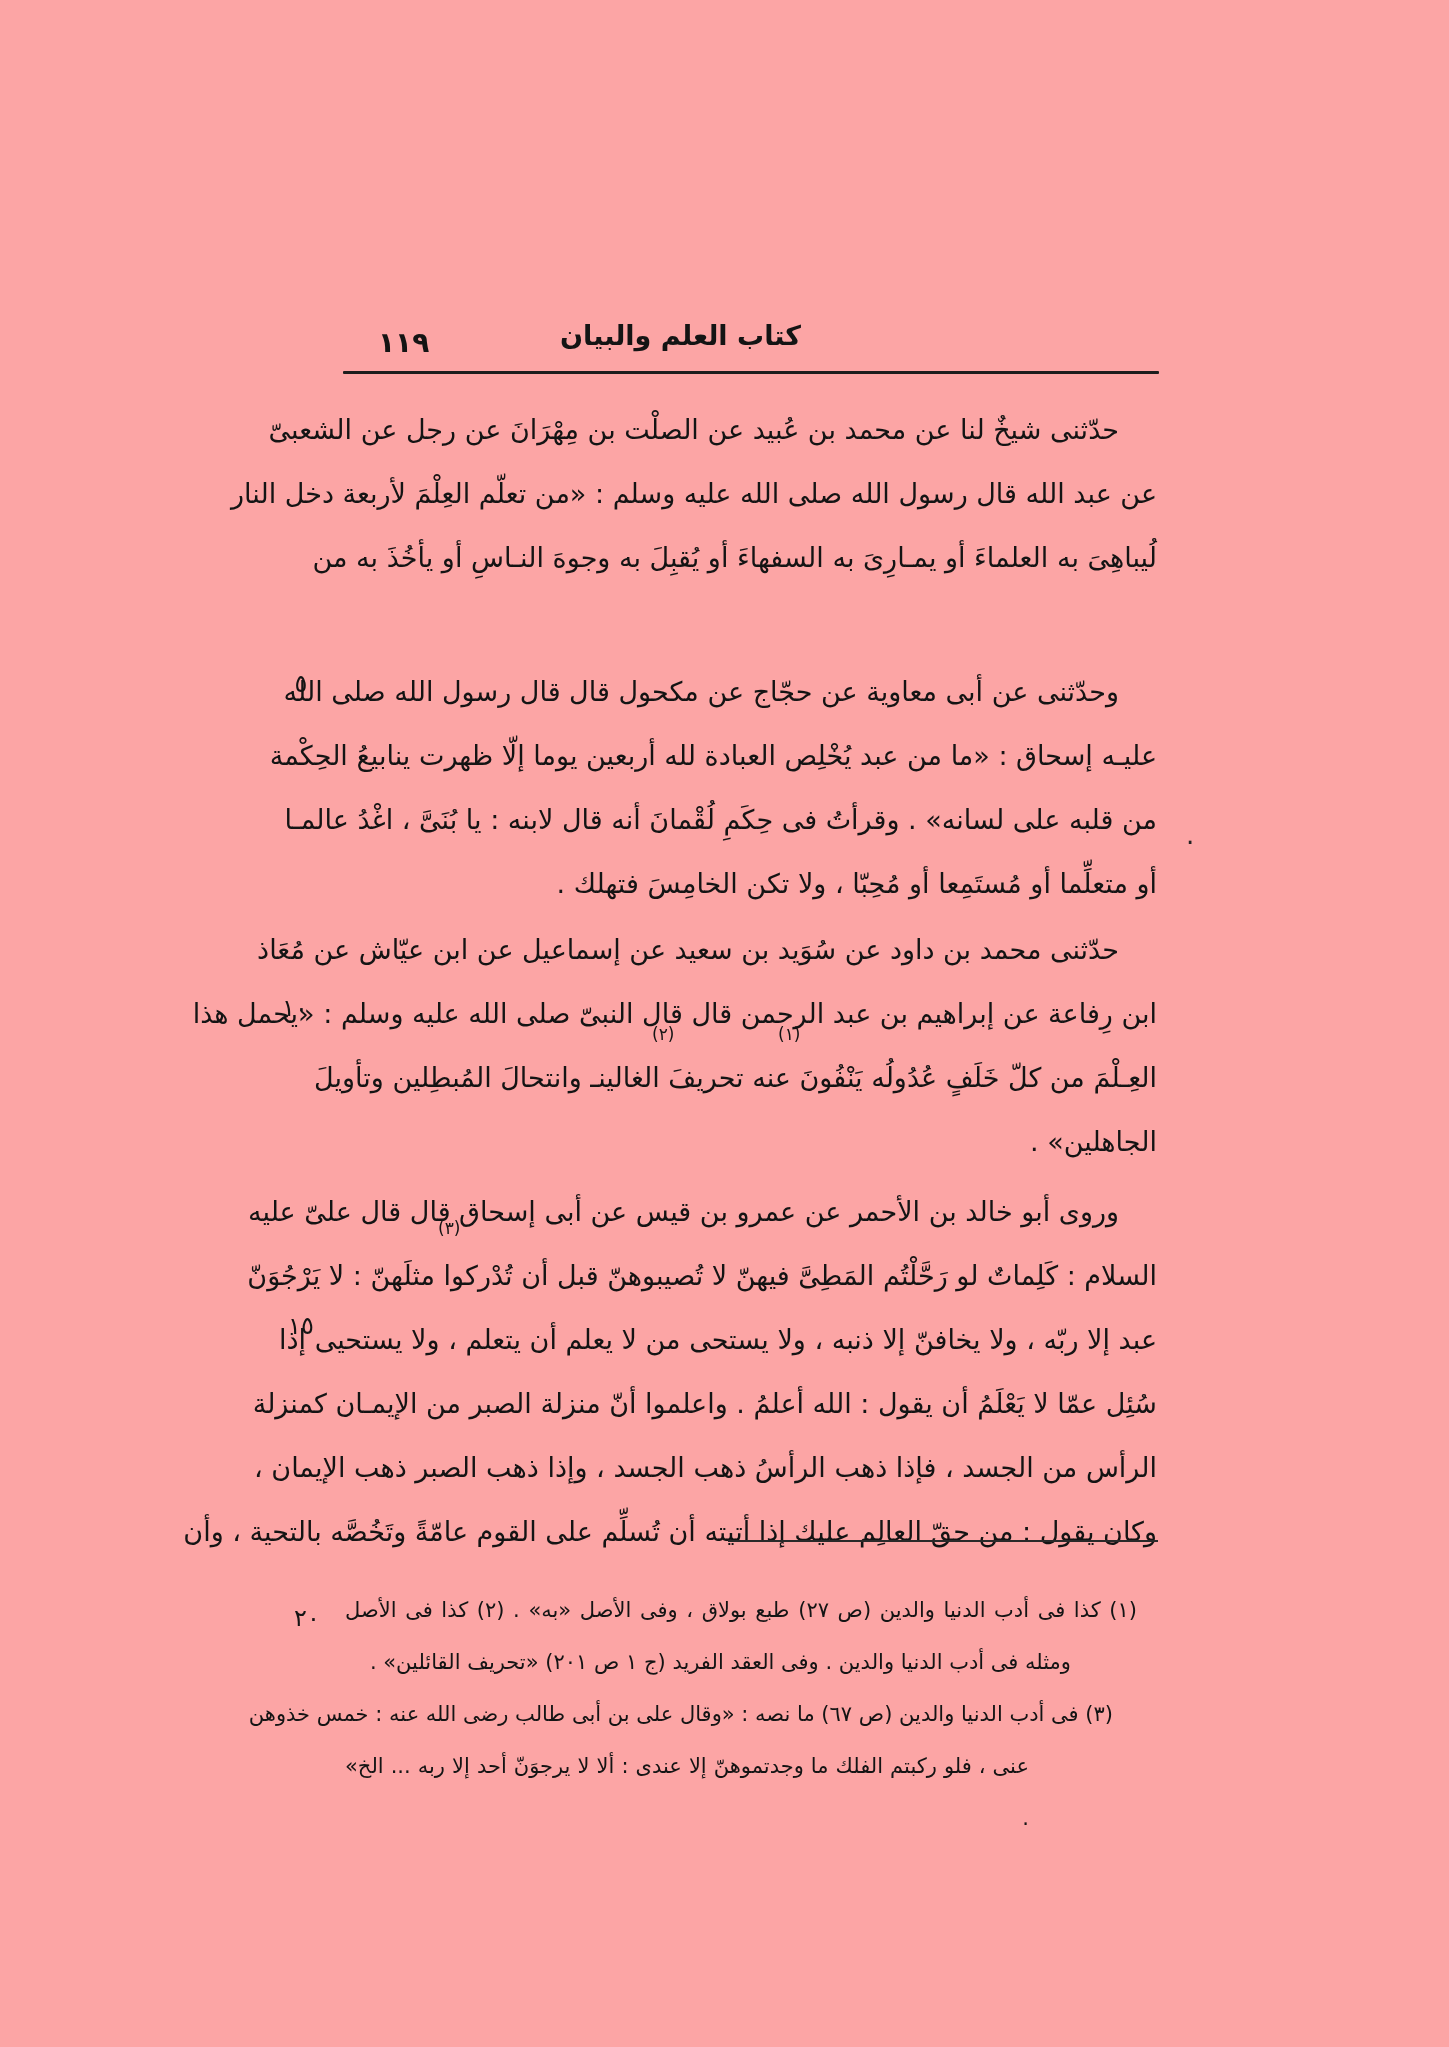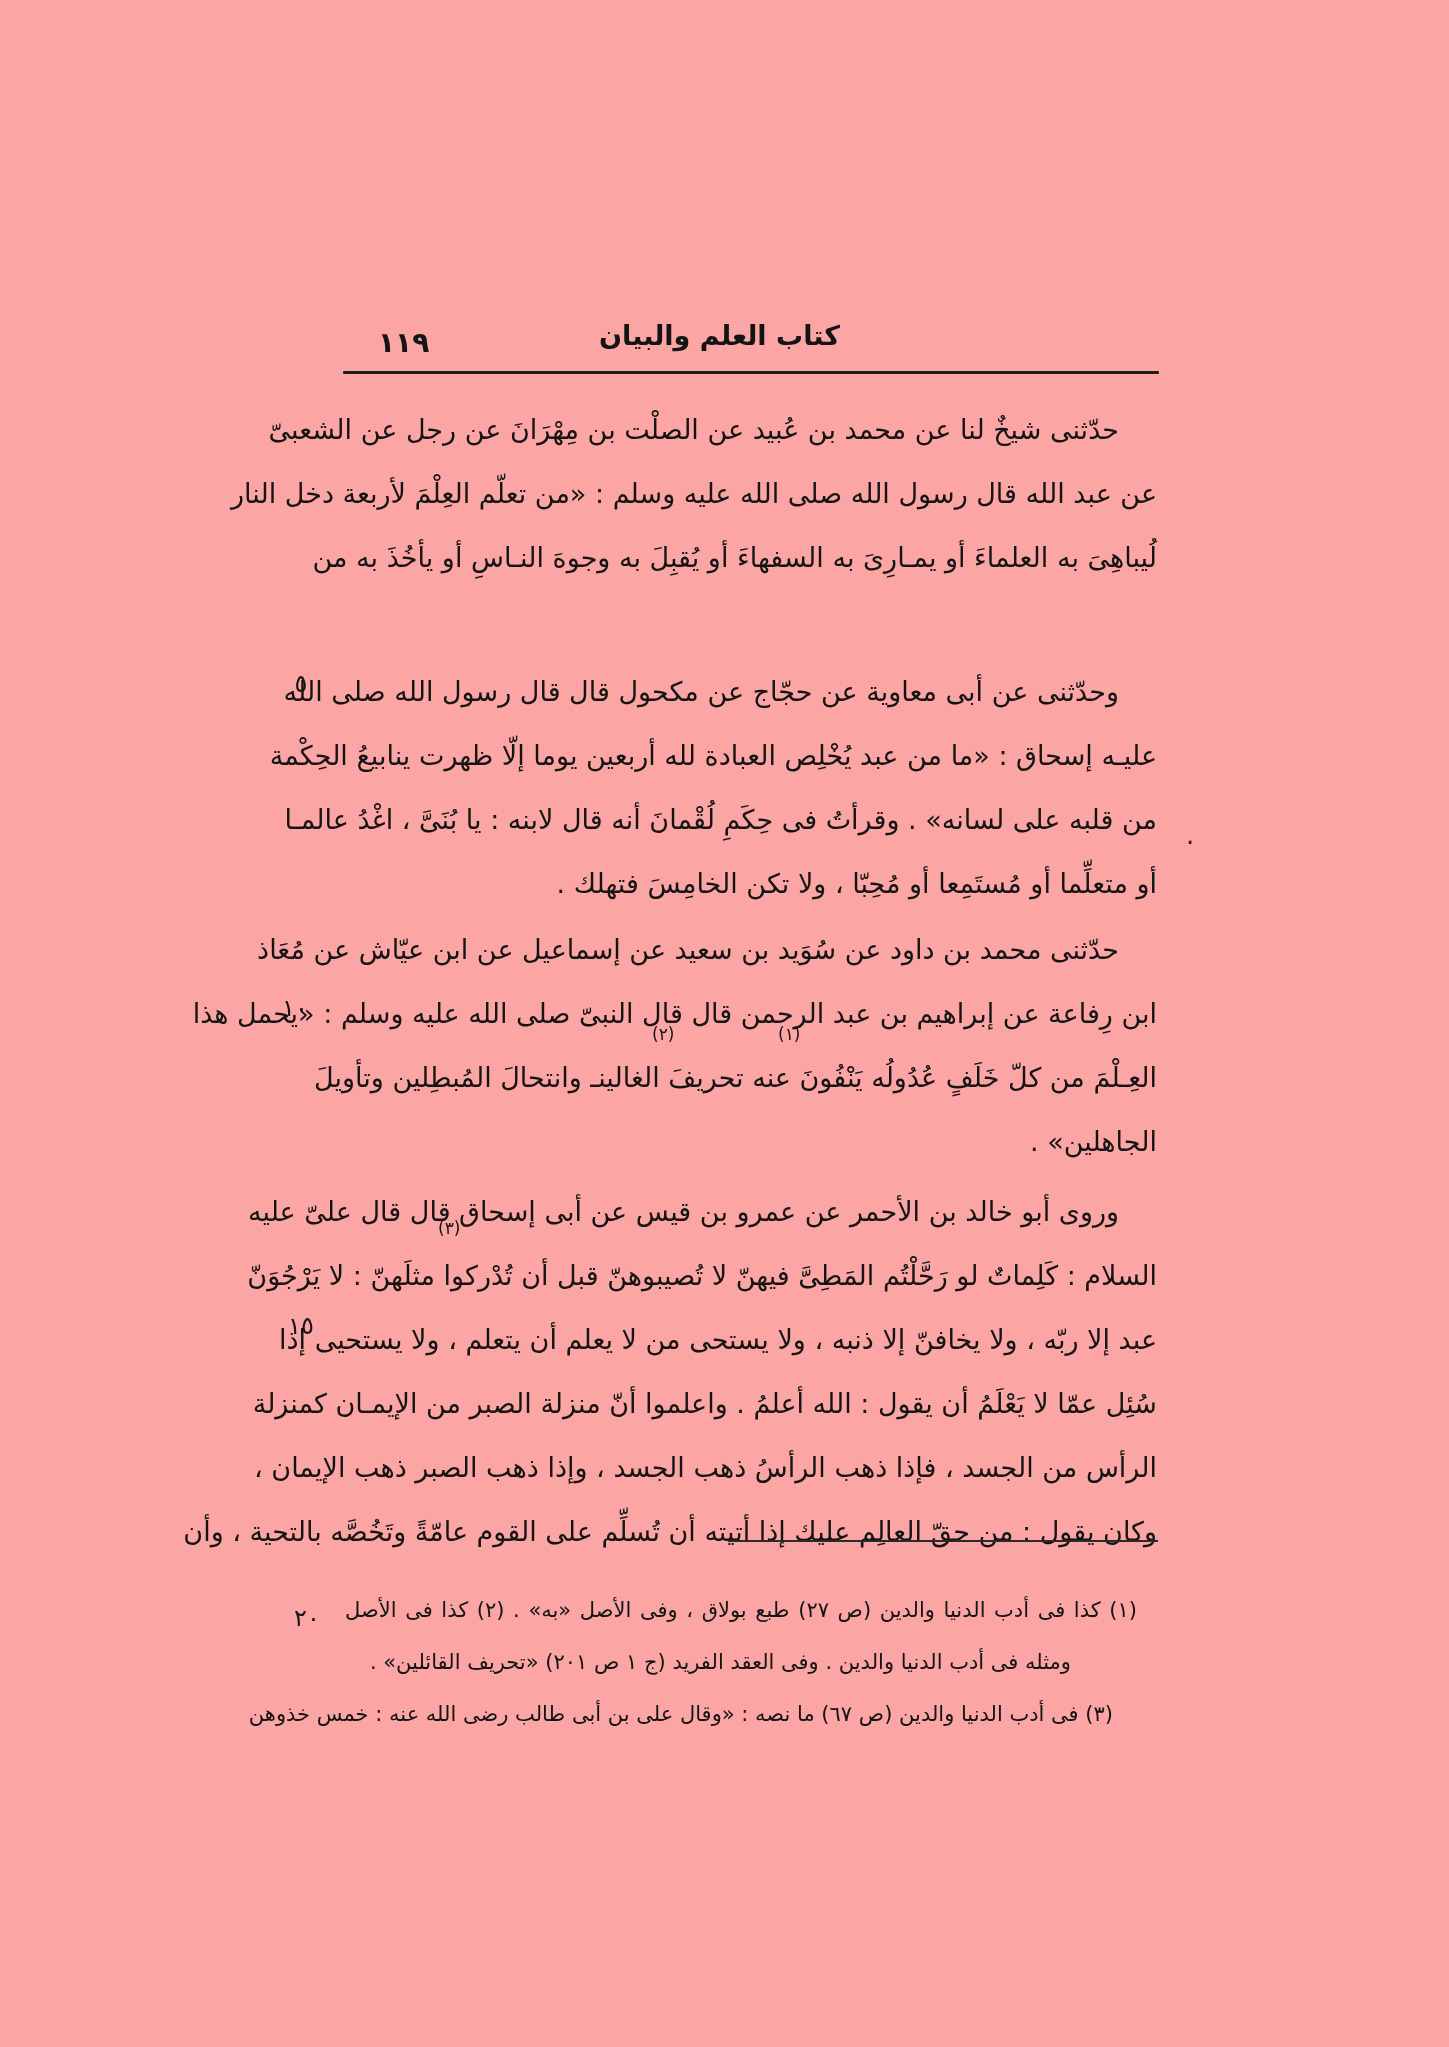--- a/index.html
+++ b/index.html
@@ -15,21 +15,21 @@
     position: absolute; inset: 0;
     background: #fca5a5;
   }
   
   .page-number {
     position: absolute; left: 378px; top: 326px;
     font-size: 28px; font-weight: bold; letter-spacing: 2px;
   }
   .page-title {
     position: absolute; left: 560px; top: 320px; width: 280px;
-    text-align: right; font-size: 27px; font-weight: bold;
+    text-align: left; font-size: 27px; font-weight: bold;
     direction: rtl;
   }
   .header-rule {
     position: absolute; left: 343px; top: 371px;
     width: 816px; height: 3px; background: #1d1d1d;
     border-radius: 1px;
   }
   
   .text-block {
     position: absolute; left: 345px; width: 812px;
@@ -135,15 +135,16 @@
     <div class="bline">وكان يقول : من حقّ العالِم عليك إذا أتيته أن تُسلِّم على القوم عامّةً وتَخُصَّه بالتحية ، وأن</div>
   </div>
 
   <div class="stray-mark">·</div>
 
   <div class="footnote-rule"></div>
   <div class="footnotes">
     <div class="fline">(١)  كذا فى أدب الدنيا والدين (ص ٢٧) طبع بولاق ، وفى الأصل «به» .      (٢)  كذا فى الأصل</div>
     <div class="fline right ind-md">ومثله فى أدب الدنيا والدين . وفى العقد الفريد (ج ١ ص ٢٠١) «تحريف القائلين» .</div>
     <div class="fline ind-sm">(٣)  فى أدب الدنيا والدين (ص ٦٧) ما نصه : «وقال على بن أبى طالب رضى الله عنه : خمس خذوهن</div>
+    <div class="fline right ind-lg">عنى ، فلو ركبتم الفلك ما وجدتموهنّ إلا عندى : ألا لا يرجوَنّ أحد إلا ربه ... الخ» .</div>
   </div>
 
 </div>
 
 </body></html>

